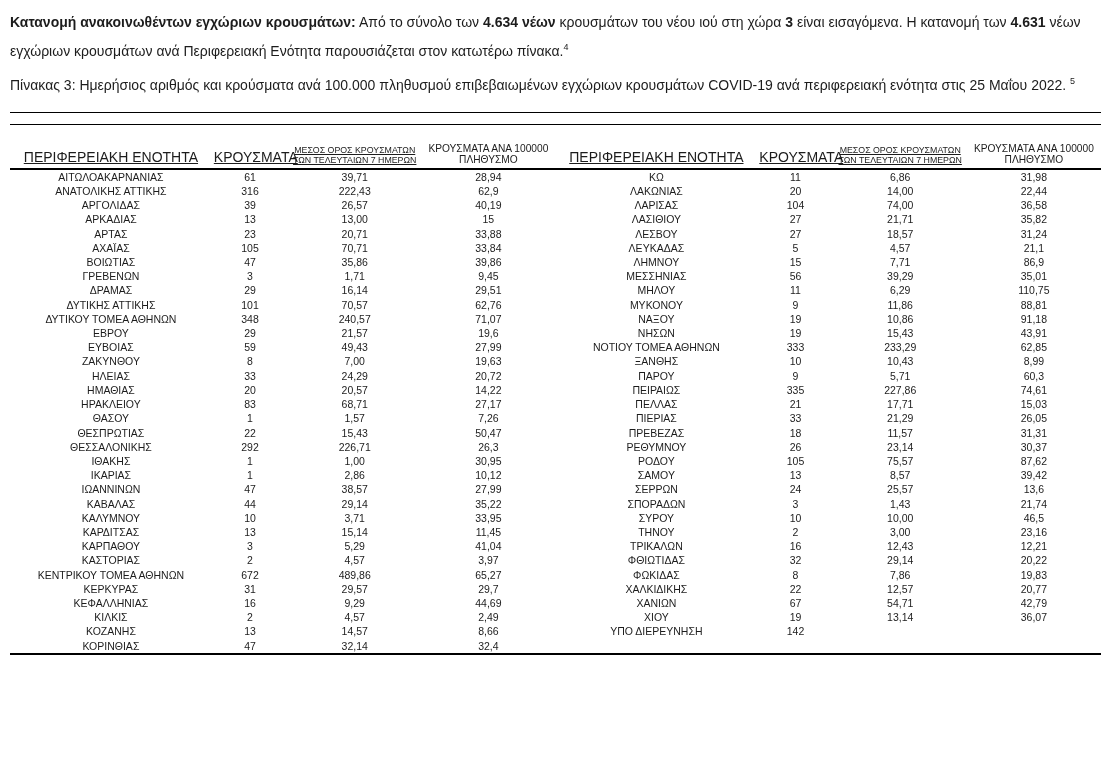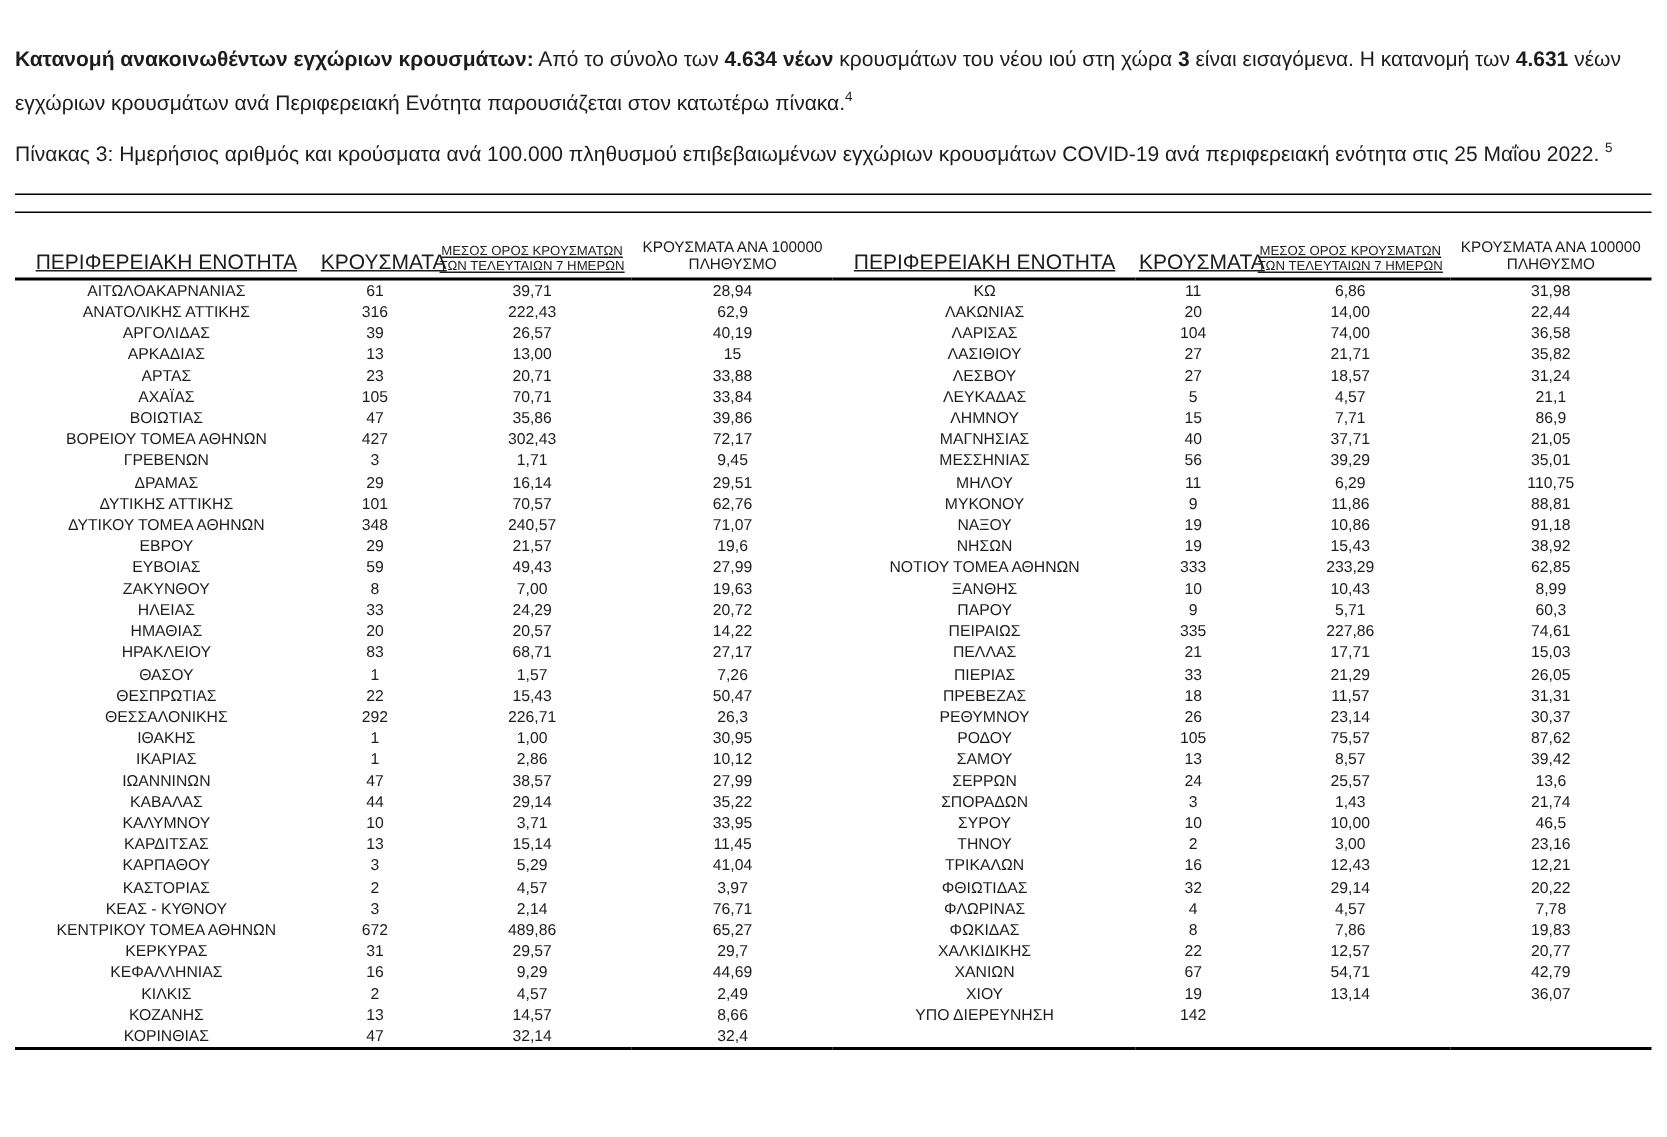--- a/index.html
+++ b/index.html
@@ -2,21 +2,21 @@
 <html><head>
 <meta charset="utf-8">
 <style>
   html,body{margin:0;padding:0;background:#ffffff;}
   body{
     width:1111px;height:758px;
     font-family:"Liberation Sans",sans-serif;
     color:#1c1c1c;
     overflow:hidden;
   }
-  .page{padding:25px 10px 0 10px;}
+  .page{padding:8px 10px 0 10px;}
   .intro{font-size:14px;line-height:29px;margin:0;}
   .intro b{font-weight:bold;}
   sup{font-size:9px;vertical-align:super;line-height:0;}
   .caption{font-size:14px;line-height:27px;margin:6px 0 0 0;}
   .rule{height:0;border-top:1.6px solid #000;}
   .rule-1{margin-top:13px;}
   .rule-2{margin-top:11px;}
   table.cases{
     width:100%;
     border-collapse:collapse;
@@ -145,30 +145,20 @@
           <td>ΒΟΙΩΤΙΑΣ</td>
           <td>47</td>
           <td>35,86</td>
           <td>39,86</td>
           <td>ΛΗΜΝΟΥ</td>
           <td>15</td>
           <td>7,71</td>
           <td>86,9</td>
         </tr>
         <tr>
-          <td>ΒΟΡΕΙΟΥ ΤΟΜΕΑ ΑΘΗΝΩΝ</td>
-          <td>427</td>
-          <td>302,43</td>
-          <td>72,17</td>
-          <td>ΜΑΓΝΗΣΙΑΣ</td>
-          <td>40</td>
-          <td>37,71</td>
-          <td>21,05</td>
-        </tr>
-        <tr>
           <td>ΓΡΕΒΕΝΩΝ</td>
           <td>3</td>
           <td>1,71</td>
           <td>9,45</td>
           <td>ΜΕΣΣΗΝΙΑΣ</td>
           <td>56</td>
           <td>39,29</td>
           <td>35,01</td>
         </tr>
         <tr>
@@ -202,21 +192,21 @@
           <td>91,18</td>
         </tr>
         <tr>
           <td>ΕΒΡΟΥ</td>
           <td>29</td>
           <td>21,57</td>
           <td>19,6</td>
           <td>ΝΗΣΩΝ</td>
           <td>19</td>
           <td>15,43</td>
-          <td>38,92</td>
+          <td>43,91</td>
         </tr>
         <tr>
           <td>ΕΥΒΟΙΑΣ</td>
           <td>59</td>
           <td>49,43</td>
           <td>27,99</td>
           <td>ΝΟΤΙΟΥ ΤΟΜΕΑ ΑΘΗΝΩΝ</td>
           <td>333</td>
           <td>233,29</td>
           <td>62,85</td>
@@ -365,30 +355,20 @@
           <td>ΚΑΣΤΟΡΙΑΣ</td>
           <td>2</td>
           <td>4,57</td>
           <td>3,97</td>
           <td>ΦΘΙΩΤΙΔΑΣ</td>
           <td>32</td>
           <td>29,14</td>
           <td>20,22</td>
         </tr>
         <tr>
-          <td>ΚΕΑΣ - ΚΥΘΝΟΥ</td>
-          <td>3</td>
-          <td>2,14</td>
-          <td>76,71</td>
-          <td>ΦΛΩΡΙΝΑΣ</td>
-          <td>4</td>
-          <td>4,57</td>
-          <td>7,78</td>
-        </tr>
-        <tr>
           <td>ΚΕΝΤΡΙΚΟΥ ΤΟΜΕΑ ΑΘΗΝΩΝ</td>
           <td>672</td>
           <td>489,86</td>
           <td>65,27</td>
           <td>ΦΩΚΙΔΑΣ</td>
           <td>8</td>
           <td>7,86</td>
           <td>19,83</td>
         </tr>
         <tr>

